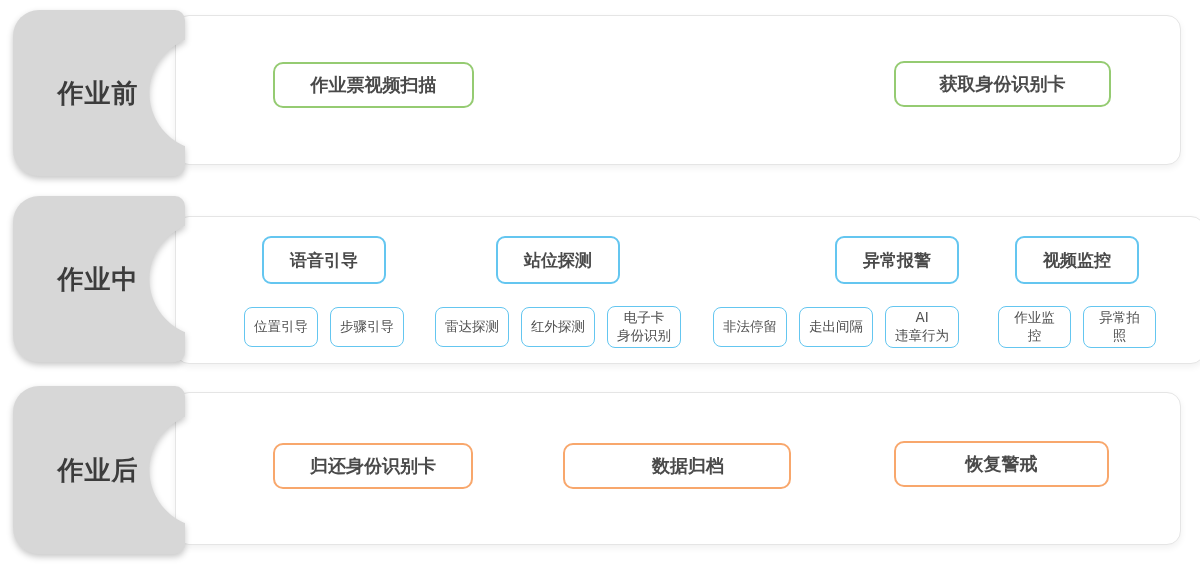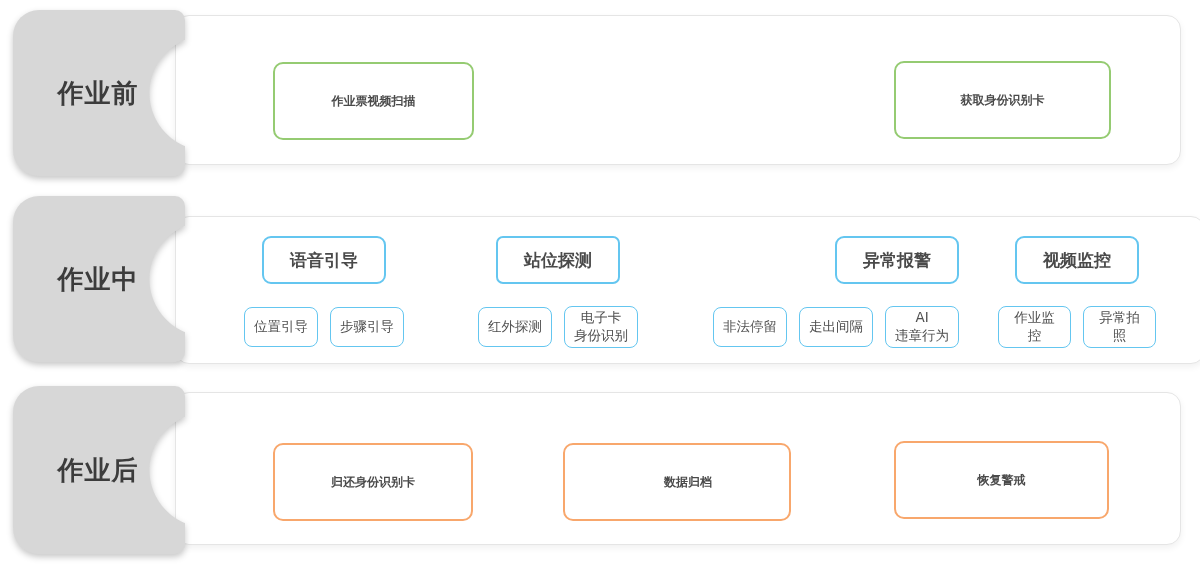--- a/index.html
+++ b/index.html
@@ -25,24 +25,24 @@
     border-radius:26px 10px 10px 26px;
     background:radial-gradient(circle at calc(100% + 22px) 50%, rgba(255,255,255,0) 57px, #d7d7d7 58px);
     filter:drop-shadow(0 3px 3px rgba(0,0,0,0.22));
     padding-left:32px;
   }
   .tab.t1 { top:10px;  height:166px; }
   .tab.t2 { top:196px; height:166px; }
   .tab.t3 { top:386px; height:168px; }
   
   .bignode {
-    position:absolute; box-sizing:border-box; height:78px;
+    position:absolute; box-sizing:border-box; height:46px;
     display:flex; align-items:center; justify-content:center;
     background:#fff; border:2px solid #999; border-radius:10px;
-    font-size:12px; font-weight:bold; color:#4a4a4a;
+    font-size:18px; font-weight:bold; color:#4a4a4a;
   }
   .p1 .n1 { left:97px;  top:46px; width:201px; }
   .p1 .n2 { left:387px; top:46px; width:230px; }
   .p1 .n3 { left:718px; top:45px; width:217px; }
   .p3 .n1 { left:97px;  top:50px; width:200px; }
   .p3 .n2 { left:387px; top:50px; width:228px;padding-left:22px; }
   .p3 .n3 { left:718px; top:48px; width:215px; }
   
   .group {
     position:absolute; top:19px; display:flex; flex-direction:column; align-items:center;
@@ -86,22 +86,23 @@
 
     <div class="group g1">
       <div class="headnode" style="border-color: rgb(100, 198, 240);">语音引导</div>
       <div class="subrow">
         <div class="subnode" style="border-color: rgb(100, 198, 240);">位置引导</div>
         <div class="subnode" style="border-color: rgb(100, 198, 240);">步骤引导</div>
       </div>
     </div>
 
     <div class="group g2">
-      <div class="headnode" style="border-color: rgb(100, 198, 240); border-radius: 7px;">站位探测</div>
+      <div class="headnode" style="border-color: rgb(100, 198, 240);">站位探测</div>
       <div class="subrow">
+        <div class="subnode" style="border-color: rgb(100, 198, 240);">雷达探测</div>
         <div class="subnode" style="border-color: rgb(100, 198, 240);">红外探测</div>
         <div class="subnode" style="border-color: rgb(100, 198, 240);">电子卡
 身份识别</div>
       </div>
     </div>
 
     <div class="group g3">
       <div class="headnode" style="border-color: rgb(100, 198, 240);">异常报警</div>
       <div class="subrow">
         <div class="subnode" style="border-color: rgb(100, 198, 240);">非法停留</div>

